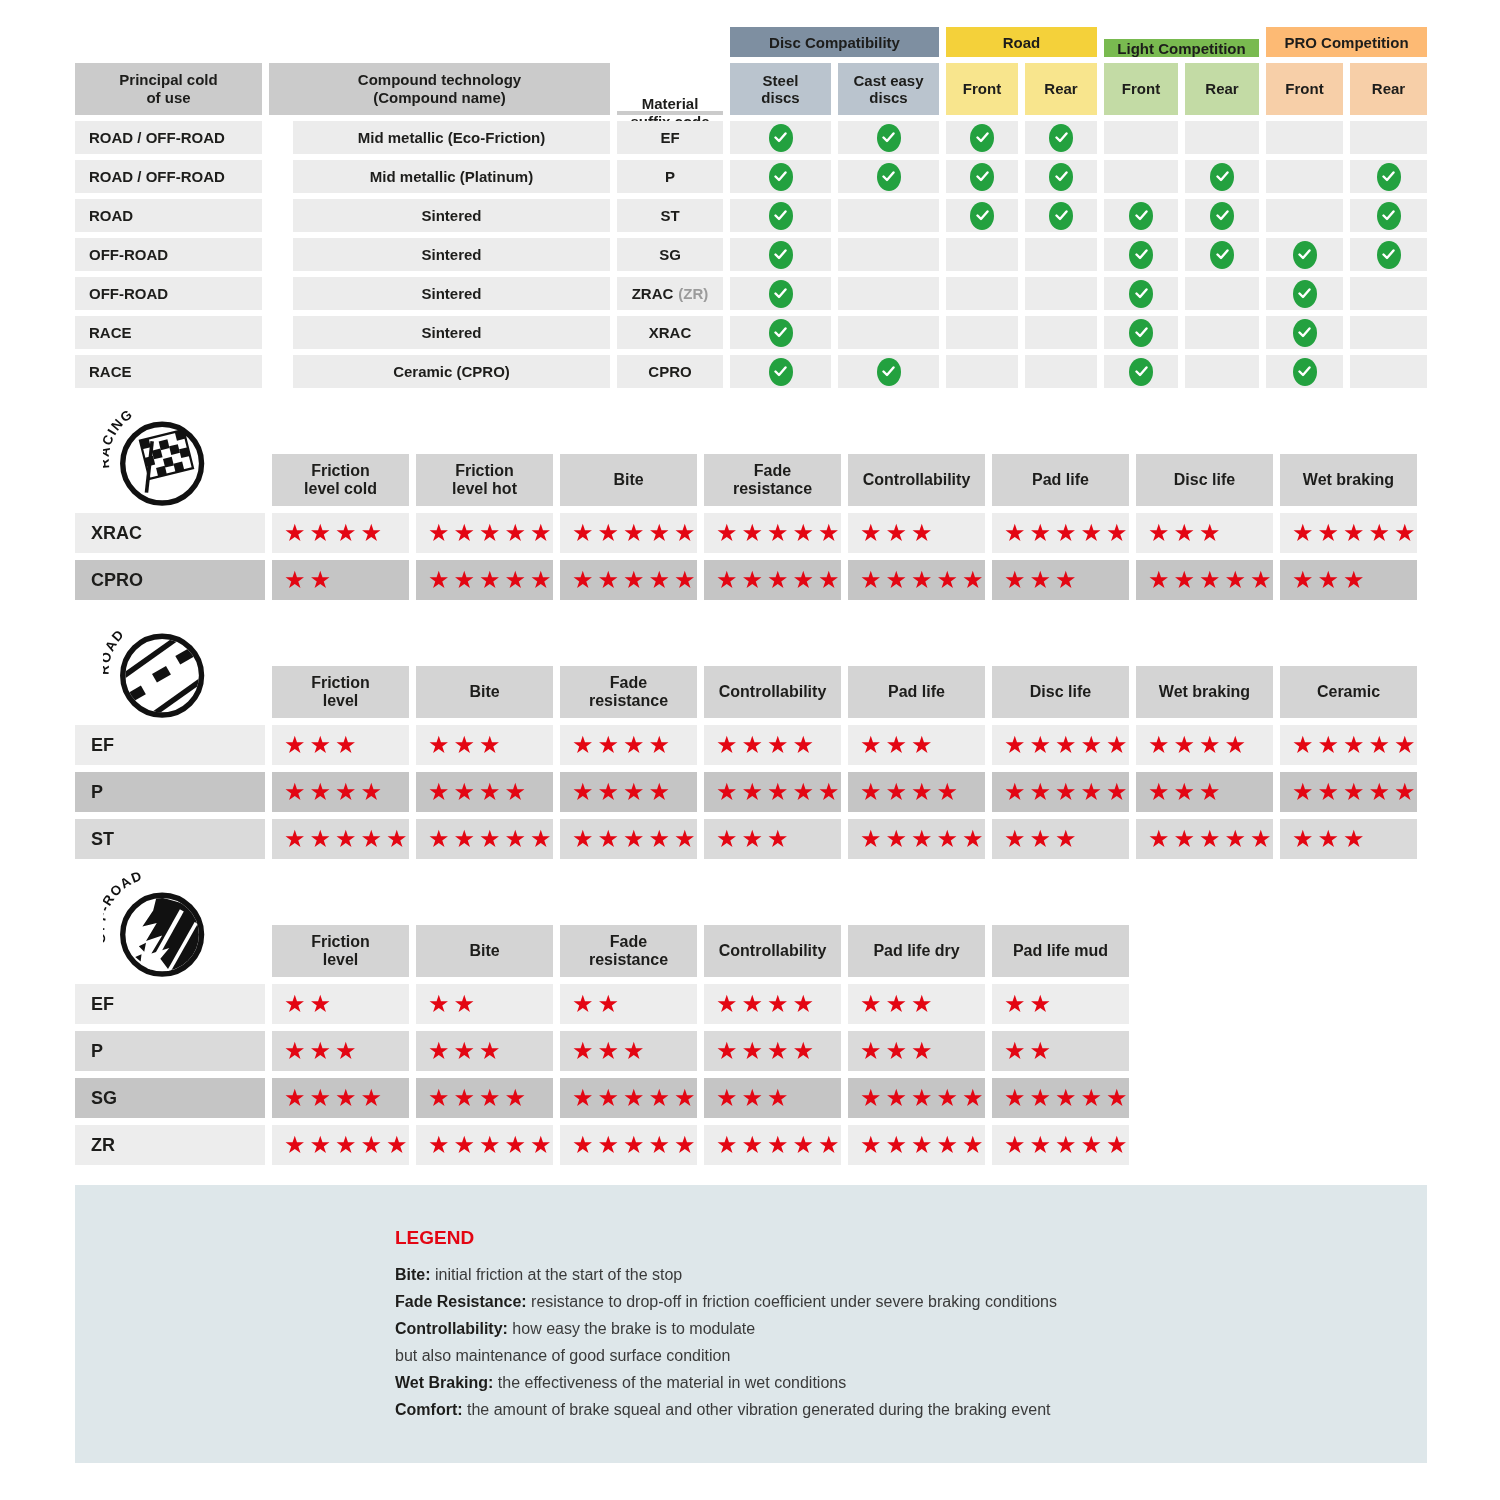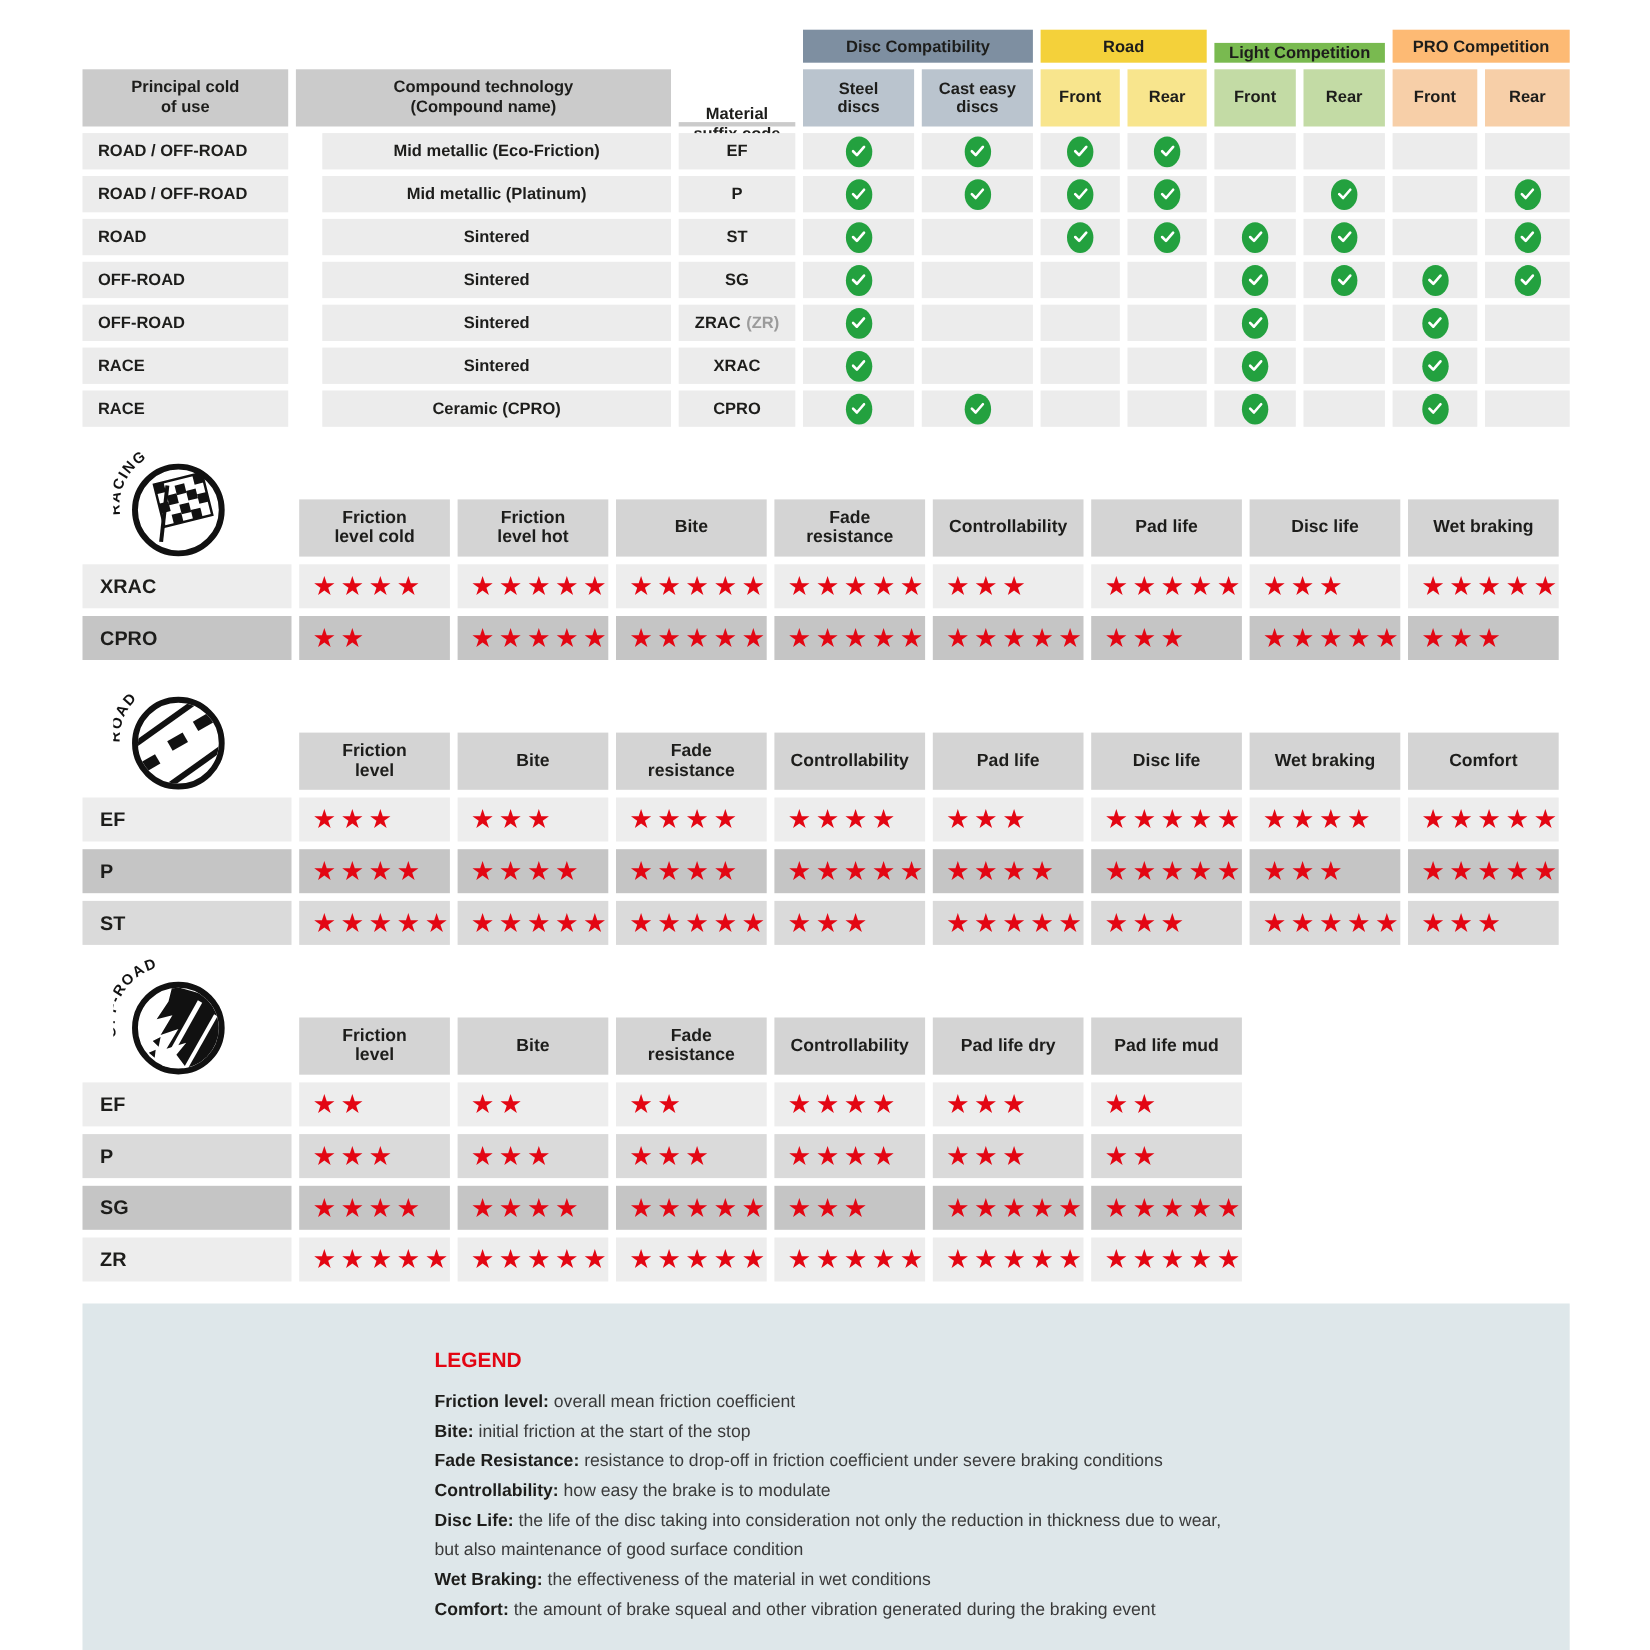--- a/index.html
+++ b/index.html
@@ -425,21 +425,21 @@
         <div class="corner-cell"></div>
         <div class="star-th">Friction
 level</div>
         <div class="star-th">Bite</div>
         <div class="star-th">Fade
 resistance</div>
         <div class="star-th">Controllability</div>
         <div class="star-th">Pad life</div>
         <div class="star-th">Disc life</div>
         <div class="star-th">Wet braking</div>
-        <div class="star-th">Comfort</div>
+        <div class="star-th">Ceramic</div>
         <div class="row-label shade-light">EF</div>
         <div class="star-cell shade-light" title="3/5">★★★</div>
         <div class="star-cell shade-light" title="3/5">★★★</div>
         <div class="star-cell shade-light" title="4/5">★★★★</div>
         <div class="star-cell shade-light" title="4/5">★★★★</div>
         <div class="star-cell shade-light" title="3/5">★★★</div>
         <div class="star-cell shade-light" title="5/5">★★★★★</div>
         <div class="star-cell shade-light" title="4/5">★★★★</div>
         <div class="star-cell shade-light" title="5/5">★★★★★</div>
         <div class="row-label shade-dark">P</div>
@@ -517,24 +517,22 @@
         <div class="star-cell shade-light" title="5/5">★★★★★</div>
         <div class="star-cell shade-light" title="5/5">★★★★★</div>
         <div class="star-cell shade-light" title="5/5">★★★★★</div>
         <div class="star-cell shade-light" title="5/5">★★★★★</div>
       </div>
   </section>
 
   <div class="legend">
     <div class="legend-title">LEGEND</div>
     <div id="legend-items">
-        <div class="legend-line"><b>Friction level: </b>overall mean friction coefficient</div>
         <div class="legend-line"><b>Bite: </b>initial friction at the start of the stop</div>
         <div class="legend-line"><b>Fade Resistance: </b>resistance to drop-off in friction coefficient under severe braking conditions</div>
         <div class="legend-line"><b>Controllability: </b>how easy the brake is to modulate</div>
-        <div class="legend-line"><b>Disc Life: </b>the life of the disc taking into consideration not only the reduction in thickness due to wear,</div>
         <div class="legend-line">but also maintenance of good surface condition</div>
         <div class="legend-line"><b>Wet Braking: </b>the effectiveness of the material in wet conditions</div>
         <div class="legend-line"><b>Comfort: </b>the amount of brake squeal and other vibration generated during the braking event</div>
       </div>
   </div>
 
 </div>
 
 </body></html>

